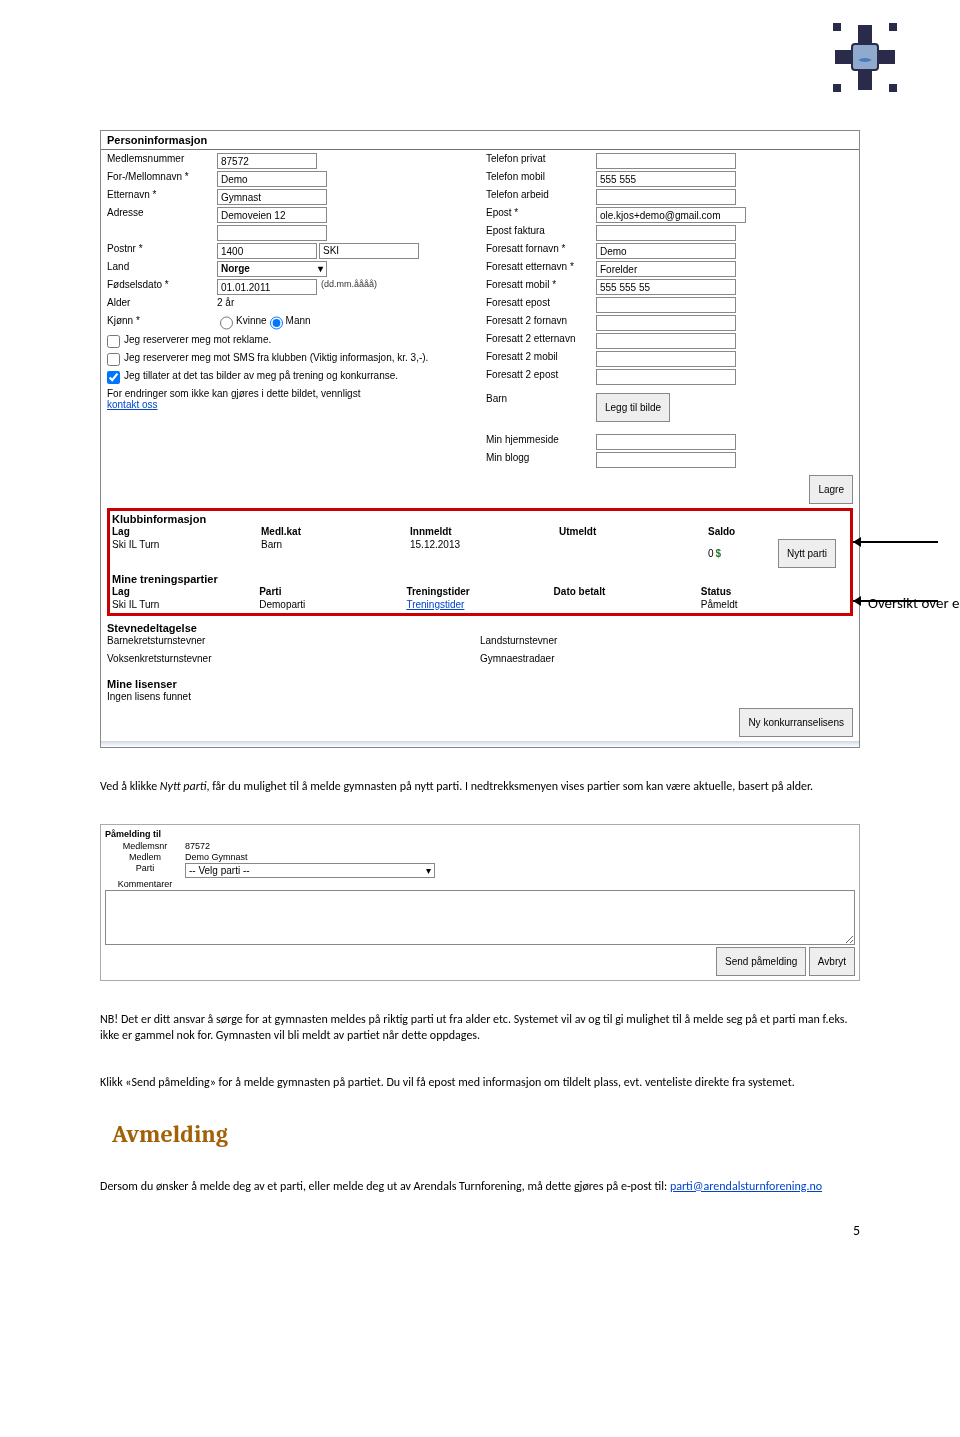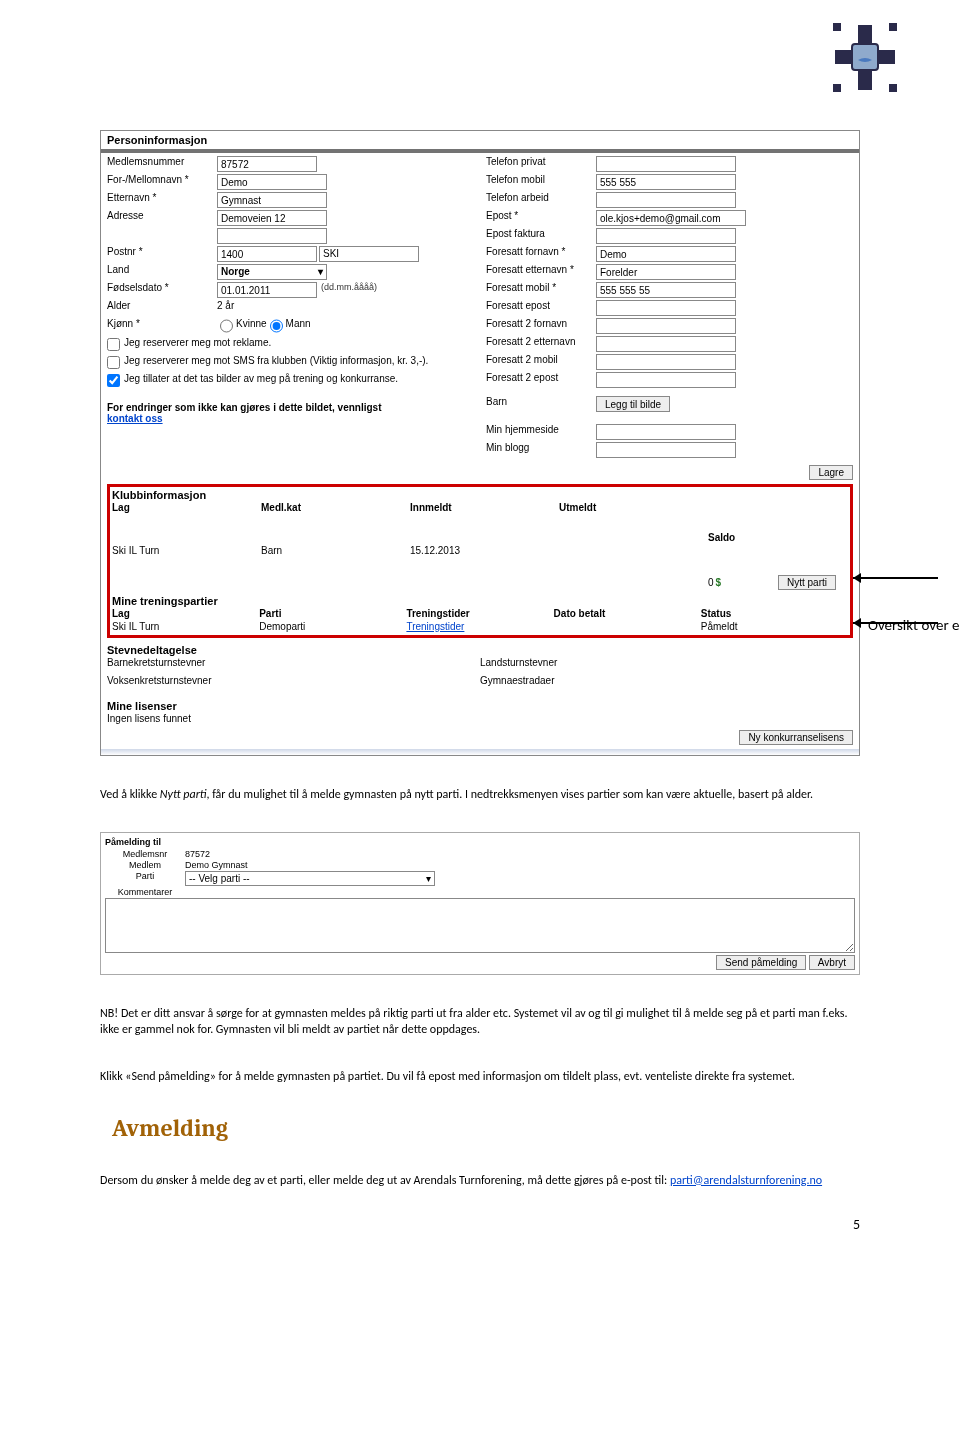--- a/index.html
+++ b/index.html
@@ -2,40 +2,40 @@
 <html><head>
 <meta charset="utf-8">
 <style>
 * { box-sizing: border-box; margin: 0; padding: 0; }
 body { font-family: Arial, Helvetica, sans-serif; font-size: 11px; color: #000; background: #fff; width: 960px; position: relative; }
 .page { padding: 60px 100px 40px 100px; }
 
 .logo { position: absolute; top: 20px; right: 60px; width: 70px; height: 75px; }
 
 .screenshot-box { border: 1px solid #888; background: #fff; font-family: Arial, sans-serif; font-size: 10px; margin-top: 70px; }
-.section-title { font-weight: bold; font-size: 11px; padding: 3px 6px; border-bottom: 4px solid #737373; }
+.section-title { font-weight: bold; font-size: 11px; padding: 3px 6px; border-bottom: 1px solid #737373; }
 .form-grid { display: flex; }
 .col { flex: 1; padding: 2px 6px; }
 .row { display: flex; min-height: 18px; padding: 1px 0; }
 .label { width: 110px; flex-shrink: 0; color: #000; }
 .input { border: 1px solid #888; background: #fff; padding: 1px 3px; font-size: 10px; min-width: 100px; }
 .input-sm { width: 70px; }
 .input-med { width: 110px; }
 .hint { font-size: 9px; color: #333; margin-left: 4px; }
 .radio { margin: 0 3px; }
 .checkbox-row { display: flex; align-items: flex-start; padding: 2px 0; }
 .checkbox-row input { margin-right: 4px; margin-top: 1px; border: 1px solid #888; }
 .link { color: #0044cc; text-decoration: underline; }
-.btn { border: 1px solid #888; background: #eee; padding: 1px 8px; font-size: 10px; }
+.btn { border: 1px solid #888; background: #eee; padding: 8px 8px; font-size: 10px; }
 
 .highlight-box { border: 3px solid #cc0000; margin: 2px 6px; padding: 2px; }
 .table-hdr { display: flex; font-weight: bold; padding: 1px 0; }
 .table-row { display: flex; padding: 1px 0; }
 .tcell { flex: 1; }
-.tcell-sm { width: 70px; flex: none; margin-top: 30px; }
+.tcell-sm { width: 70px; flex: none; }
 .saldo-cell { display: flex; align-items: center; gap: 2px; }
 .dollar-icon { color: #2a7a2a; font-weight: bold; }
 
 .arrow-wrap { position: relative; }
 .arrow { position: absolute; right: -90px; width: 85px; height: 2px; background: #000; }
 .arrow::before { content: ''; position: absolute; left: 0; top: -4px; border-right: 8px solid #000; border-top: 5px solid transparent; border-bottom: 5px solid transparent; }
 .arrow1 { top: 2px; }
 .arrow2 { top: 2px; }
 
 .side-annot { position: absolute; right: -280px; font-family: Calibri, sans-serif; font-size: 15px; color: #000; }
@@ -128,21 +128,21 @@
             <span>Jeg reserverer meg mot reklame.</span>
           </div>
         <div class="checkbox-row">
             <input type="checkbox" style="">
             <span>Jeg reserverer meg mot SMS fra klubben (Viktig informasjon, kr. 3,-).</span>
           </div>
         <div class="checkbox-row">
             <input type="checkbox" checked="" style="">
             <span>Jeg tillater at det tas bilder av meg på trening og konkurranse.</span>
           </div>
-        <div style="margin-top:13px;font-weight:bold;">
+        <div style="margin-top:2px;">
           <span>For endringer som ikke kan gjøres i dette bildet, vennligst </span><br>
           <a class="link">kontakt oss</a>
         </div>
       </div>
       <div class="col">
         <div class="row">
             <span class="label">Telefon privat</span>
             <input class="input" style="">
           </div>
         <div class="row">

